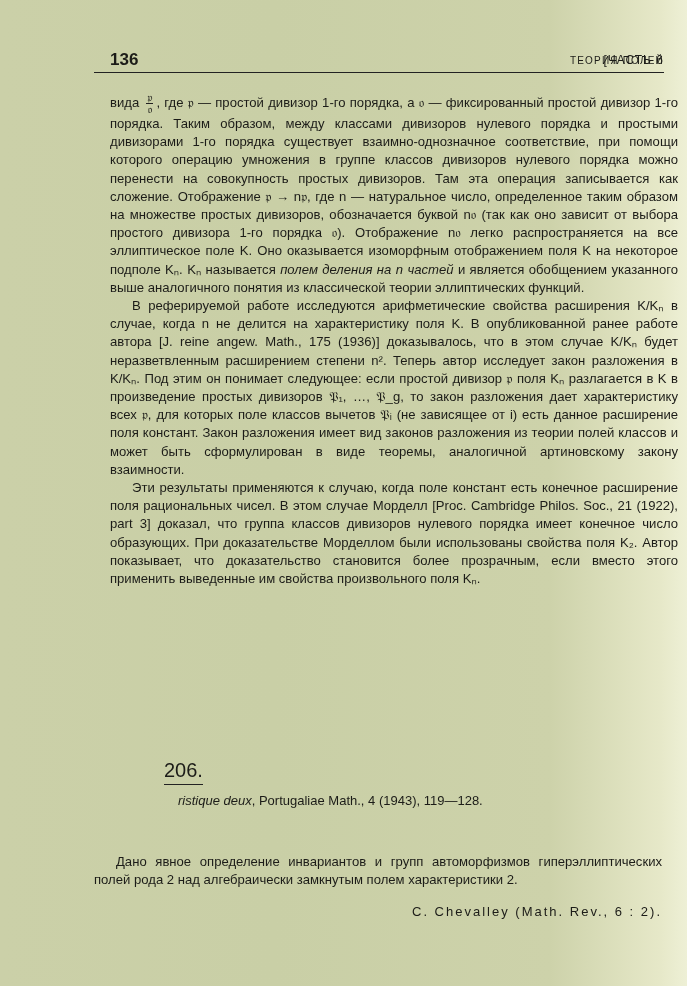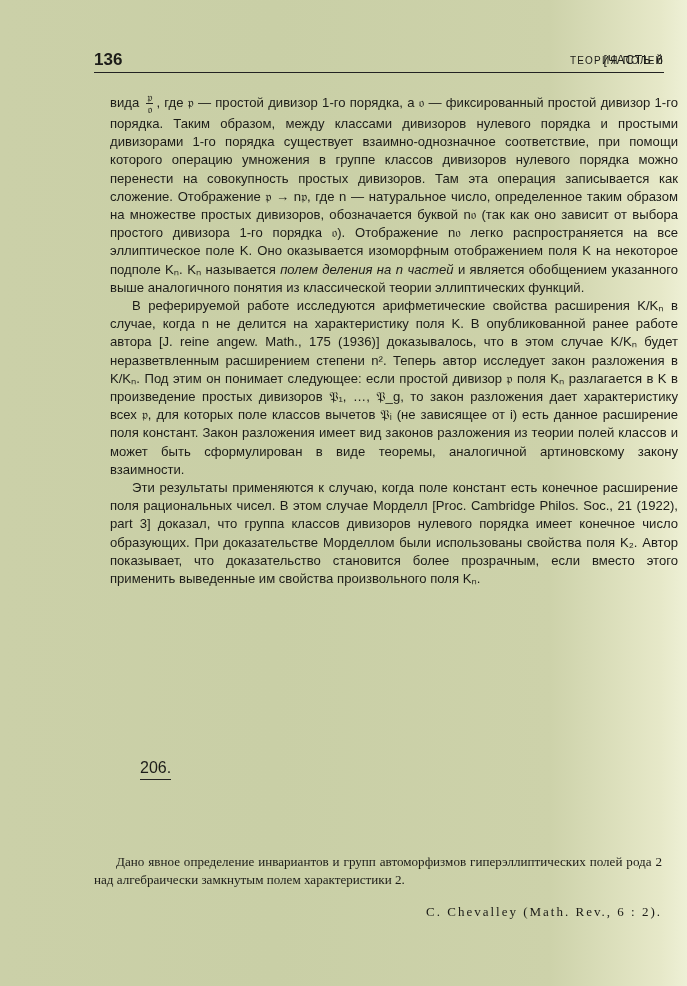--- a/index.html
+++ b/index.html
@@ -8,44 +8,44 @@
     background: linear-gradient(90deg, #cbd0a8 0%, #c9cfa6 40%, #cdd2aa 80%, #e6e8c8 96%, #eef0d6 100%);
     font-family: "Liberation Serif", "DejaVu Serif", serif;
     color:#1c1c18;
     position:relative;
   }
   .page { position:absolute; left:0; top:0; width:687px; height:986px; }
   .header {
     position:absolute; left:94px; top:50px; width:570px; height:22px;
     border-bottom:1.5px solid #222;
   }
-  .pno { position:absolute; left:0; top:0; font-size:17px; font-weight:bold; font-family:"Liberation Sans", sans-serif;text-align:right; }
+  .pno { position:absolute; left:16px; top:0; font-size:17px; font-weight:bold; font-family:"Liberation Sans", sans-serif;text-align:right; }
   .running { position:absolute; left:0; width:100%; top:5px; text-align:right; font-size:10px; letter-spacing:1.2px; font-family:"Liberation Sans", sans-serif; }
   .part { position:absolute; right:0; top:3px; font-size:12px; letter-spacing:1px; font-family:"Liberation Sans", sans-serif; }
   .body {
     position:absolute; left:110px; top:92px; width:568px;
     font-size:13.1px; line-height:18.2px; text-align:justify;
     font-family:"Liberation Sans", sans-serif;
   }
   .body p { margin:0; }
   .indent { text-indent:22px; }
   .sig { text-align:right; margin-top:2px; letter-spacing:2px; font-size:13px; }
   .entry-no {
-    position:absolute; left:140px; top:759px; font-size:16px; font-family:"Liberation Sans", sans-serif;
+    position:absolute; left:164px; top:759px; font-size:20px; font-family:"Liberation Sans", sans-serif;
     border-bottom:1.5px solid #222; padding-bottom:2px;
   }
   .biblio {
     position:absolute; left:156px; top:792px; width:480px; font-size:13px; line-height:18px;
     font-family:"Liberation Sans", sans-serif;
   }
   .biblio .cont { padding-left:22px; }
   .biblio i { font-style:italic; }
   .abstract {
     position:absolute; left:94px; top:840px; width:568px;
-    font-size:13.1px; line-height:18.2px; text-align:justify; font-family:Liberation Serif, serif;
+    font-size:13.1px; line-height:18.2px; text-align:justify; font-family:Liberation Sans, sans-serif;
   }
   .it { font-style:italic; }
   .frac { display:inline-block; vertical-align:middle; text-align:center; font-size:11px; line-height:11px; margin:0 3px; }
   .frac .num { display:block; border-bottom:1px solid #222; padding:0 1px; }
   .frac .den { display:block; }
 </style>
 </head>
 <body>
 
 <div class="page">
@@ -61,20 +61,21 @@
       <span>вида</span>
       <span class="frac"><span class="num">𝔭</span><span class="den">𝔬</span></span><span>, где 𝔭 — простой дивизор 1-го порядка, а 𝔬 — фиксированный простой дивизор 1-го порядка. Таким образом, между классами дивизоров нулевого порядка и простыми дивизорами 1-го порядка существует взаимно-однозначное соответствие, при помощи которого операцию умножения в группе классов дивизоров нулевого порядка можно перенести на совокупность простых дивизоров. Там эта операция записывается как сложение. Отображение 𝔭 → n𝔭, где n — натуральное число, определенное таким образом на множестве простых дивизоров, обозначается буквой n𝔬 (так как оно зависит от выбора простого дивизора 1-го порядка 𝔬). Отображение n𝔬 легко распространяется на все эллиптическое поле K. Оно оказывается изоморфным отображением поля K на некоторое подполе Kₙ. Kₙ называется </span><span class="it">полем деления на n частей</span><span> и является обобщением указанного выше аналогичного понятия из классической теории эллиптических функций.</span>
     </p>
     <p class="indent">В реферируемой работе исследуются арифметические свойства расширения K/Kₙ в случае, когда n не делится на характеристику поля K. В опубликованной ранее работе автора [J. reine angew. Math., 175 (1936)] доказывалось, что в этом случае K/Kₙ будет неразветвленным расширением степени n². Теперь автор исследует закон разложения в K/Kₙ. Под этим он понимает следующее: если простой дивизор 𝔭 поля Kₙ разлагается в K в произведение простых дивизоров 𝔓₁, …, 𝔓_g, то закон разложения дает характеристику всех 𝔭, для которых поле классов вычетов 𝔓ᵢ (не зависящее от i) есть данное расширение поля констант. Закон разложения имеет вид законов разложения из теории полей классов и может быть сформулирован в виде теоремы, аналогичной артиновскому закону взаимности.</p>
     <p class="indent">Эти результаты применяются к случаю, когда поле констант есть конечное расширение поля рациональных чисел. В этом случае Морделл [Proc. Cambridge Philos. Soc., 21 (1922), part 3] доказал, что группа классов дивизоров нулевого порядка имеет конечное число образующих. При доказательстве Морделлом были использованы свойства поля K₂. Автор показывает, что доказательство становится более прозрачным, если вместо этого применить выведенные им свойства произвольного поля Kₙ.</p>
   </div>
 
   <div class="entry-no">206.</div>
 
   <div class="biblio">
+    <div class="cont"><i>ristique deux</i><span>, Portugaliae Math., 4 (1943), 119—128.</span></div>
   </div>
 
   <div class="abstract">
     <p class="indent">Дано явное определение инвариантов и групп автоморфизмов гиперэллиптических полей рода 2 над алгебраически замкнутым полем характеристики 2.</p>
     <p class="sig">C. Chevalley (Math. Rev., 6 : 2).</p>
   </div>
 
 </div>
 
 </body></html>

